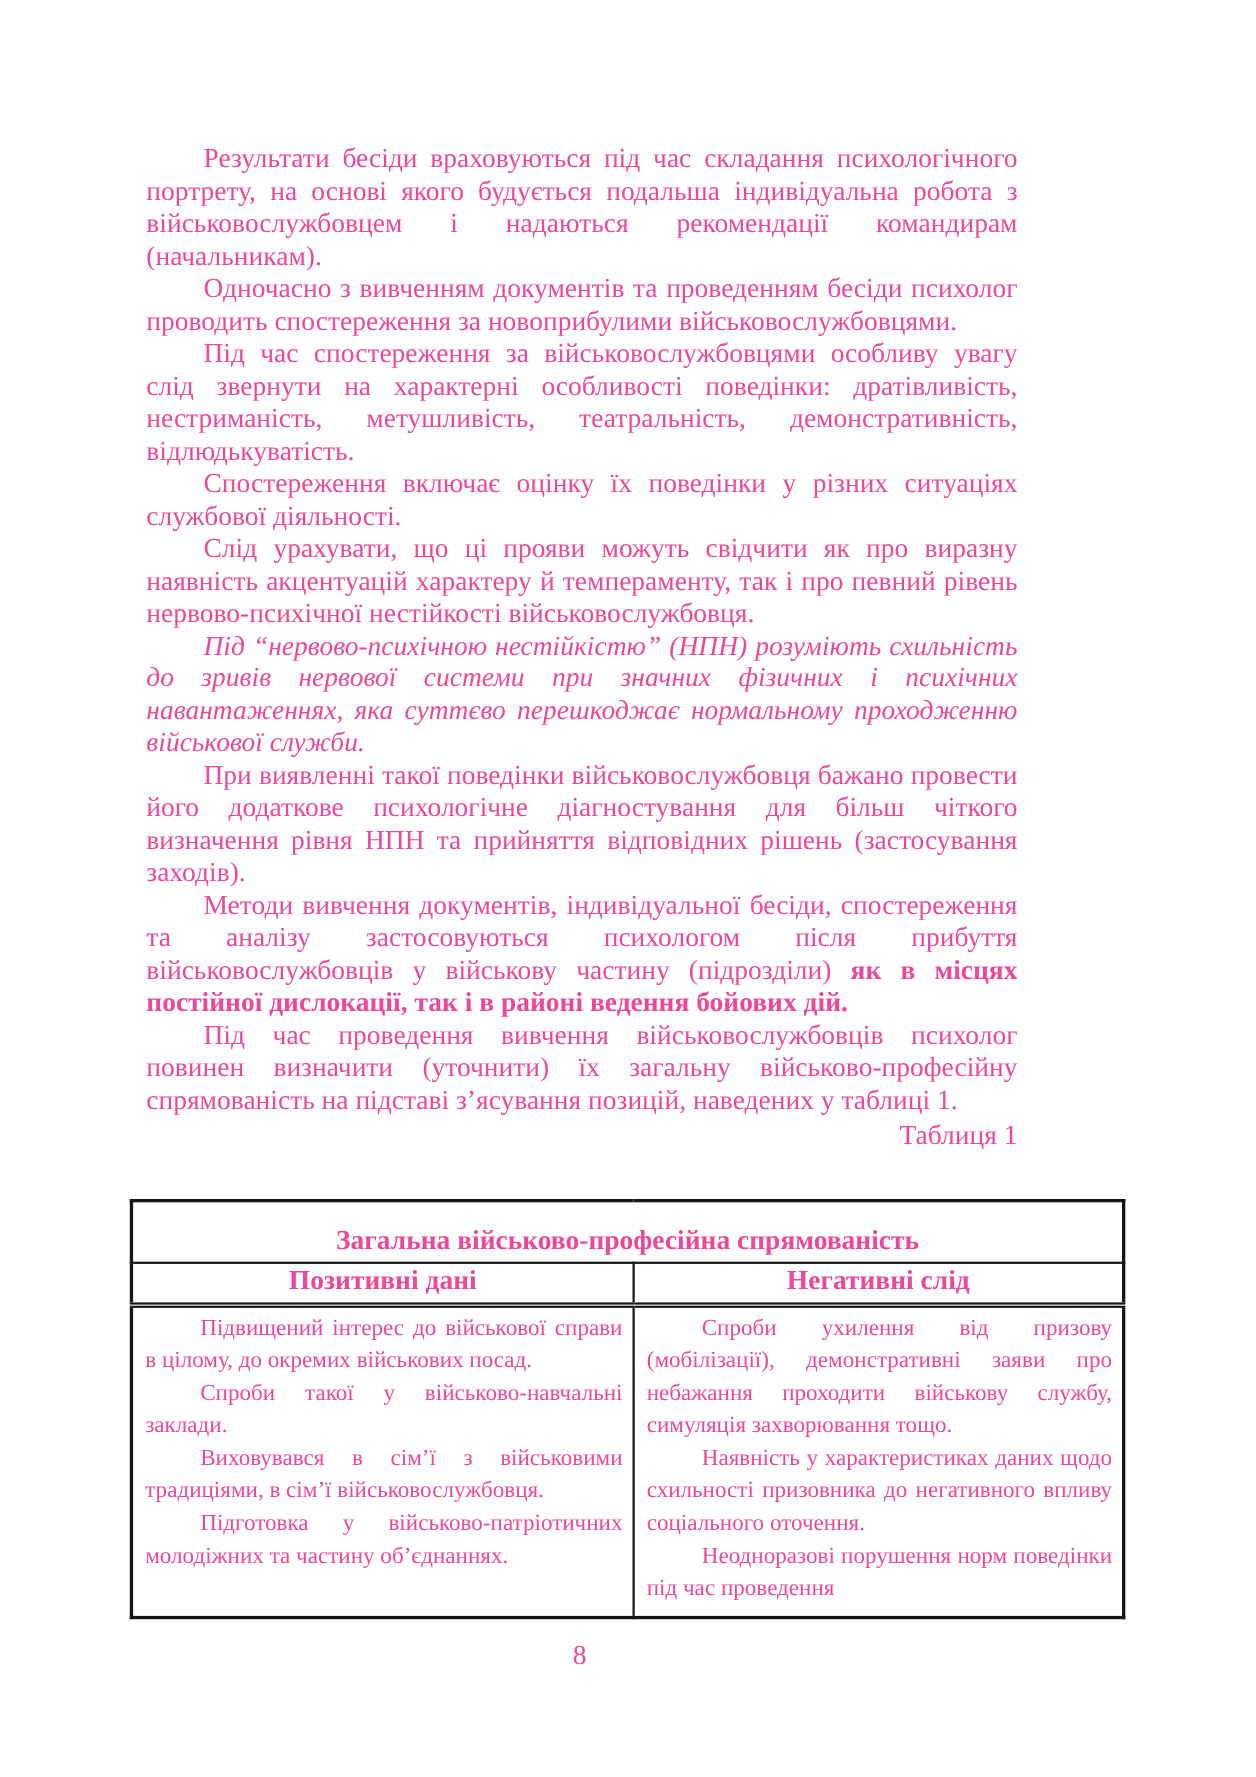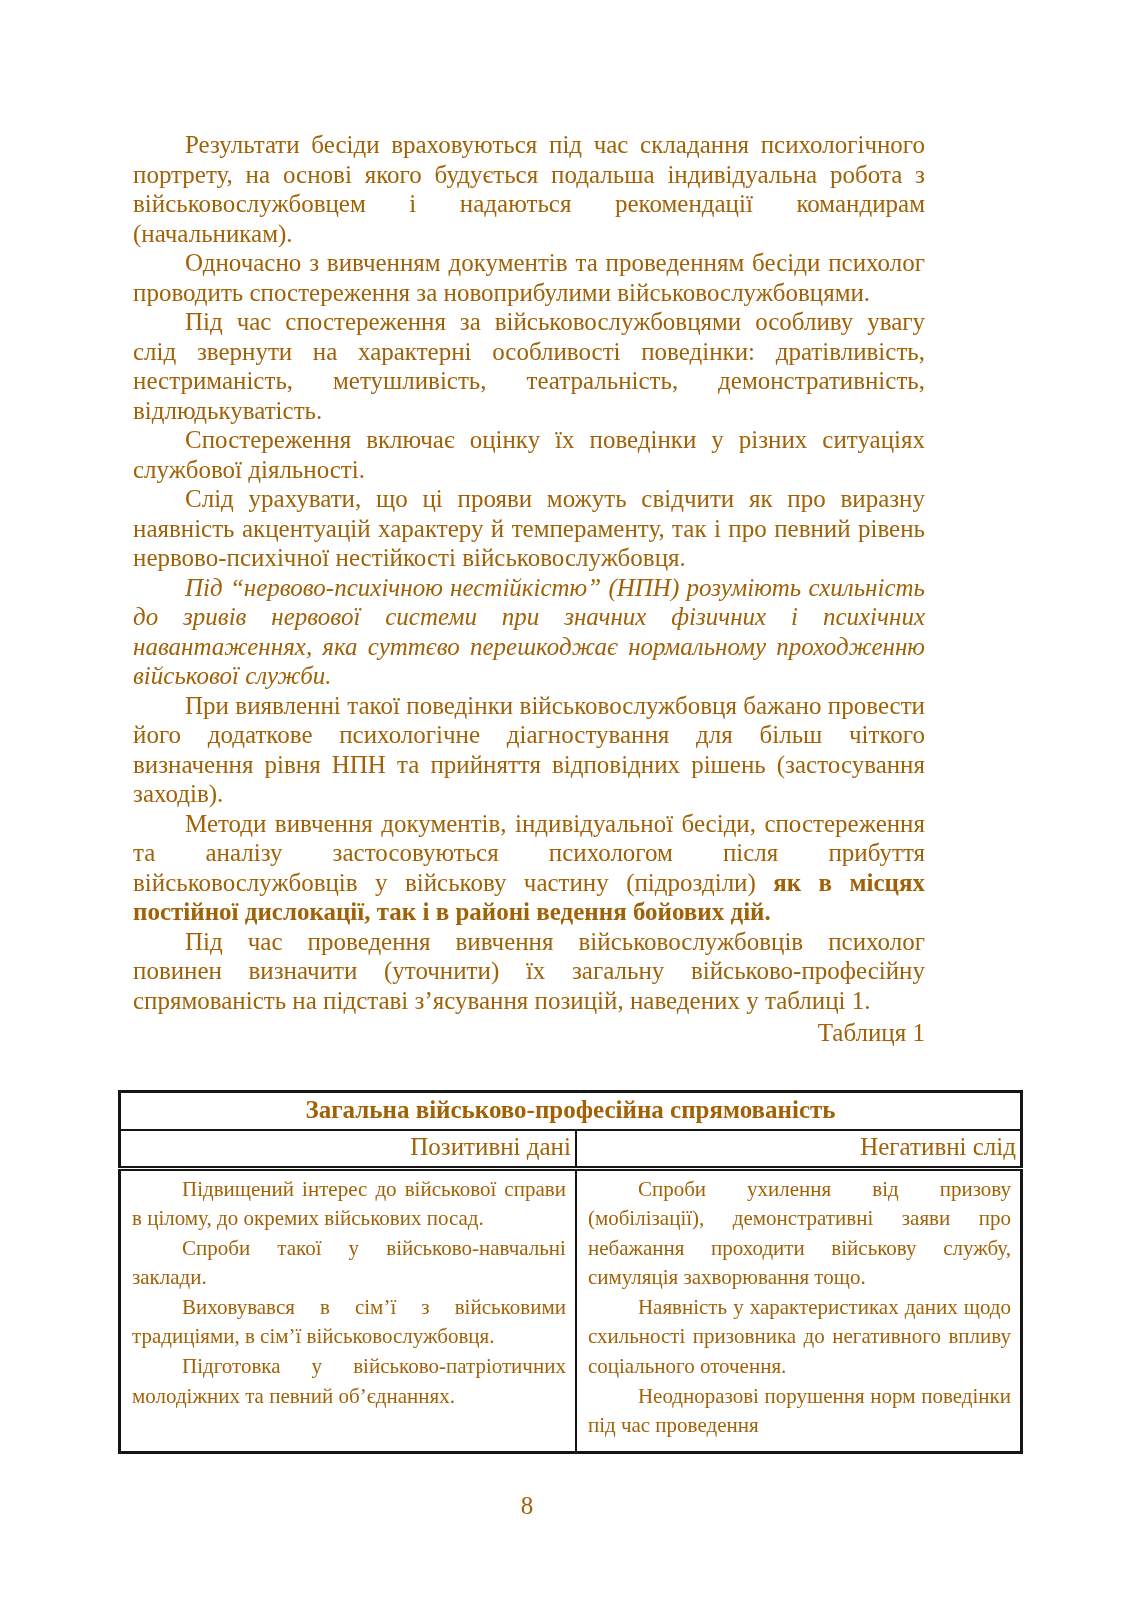--- a/index.html
+++ b/index.html
@@ -1,21 +1,21 @@
 <!DOCTYPE html>
 <html><head>
 <meta charset="utf-8">
 <style>
   html, body { margin: 0; padding: 0; background: #ffffff; }
   .page {
     position: relative;
     width: 1054px;
     height: 1615px;
     background: #ffffff;
-    color: #a16207;
+    color: #ec4899;
     font-family: "Liberation Serif", "DejaVu Serif", serif;
     box-sizing: border-box;
     padding: 130px 129px 0 133px;
     overflow: hidden;
   }
   .para {
     margin: 0;
     font-size: 25px;
     line-height: 29.5px;
     text-align: justify;
@@ -39,30 +39,30 @@
     width: 905px;
     margin: 42px 0 0 -15px;
     border-collapse: collapse;
     border: 3px solid #161616;
     table-layout: fixed;
   }
   table.orient th.tbl-title {
     font-size: 25px;
     font-weight: 700;
     text-align: center;
-    padding: 3px 4px 5px 4px;
+    padding: 21px 4px 5px 4px;
     border-bottom: 2.5px solid #161616;
     margin-top: 36px;
   }
   table.orient tr.subhead td {
     font-size: 25px;
-    text-align: right;
+    text-align: center;
     padding: 2px 4px 5px 4px;
     border-bottom: 5px double #161616;
-    font-weight: 400;
+    font-weight: 700;
     margin-top: 20px;
   }
   table.orient td.divided { border-left: 2.5px solid #161616; }
   table.orient tr.bodyrow td {
     vertical-align: top;
     padding: 4px 9px 10px 11px;
   }
   .cellp {
     margin: 0;
     font-size: 21px;
@@ -109,21 +109,21 @@
       </tr>
       <tr class="subhead">
         <td>Позитивні дані</td>
         <td class="divided">Негативні слід</td>
       </tr>
       <tr class="bodyrow">
         <td>
           <p class="cellp">Підвищений інтерес до військової справи в цілому, до окремих військових посад.</p>
           <p class="cellp">Спроби такої у військово-навчальні заклади.</p>
           <p class="cellp">Виховувався в сім’ї з військовими традиціями, в сім’ї військовослужбовця.</p>
-          <p class="cellp">Підготовка у військово-патріотичних молодіжних та певний об’єднаннях.</p>
+          <p class="cellp">Підготовка у військово-патріотичних молодіжних та частину об’єднаннях.</p>
         </td>
         <td class="divided">
           <p class="cellp">Спроби ухилення від призову (мобілізації), демонстративні заяви про небажання проходити військову службу, симуляція захворювання тощо.</p>
           <p class="cellp">Наявність у характеристиках даних щодо схильності призовника до негативного впливу соціального оточення.</p>
           <p class="cellp">Неодноразові порушення норм поведінки під час проведення</p>
         </td>
       </tr>
     </tbody>
   </table>
 

